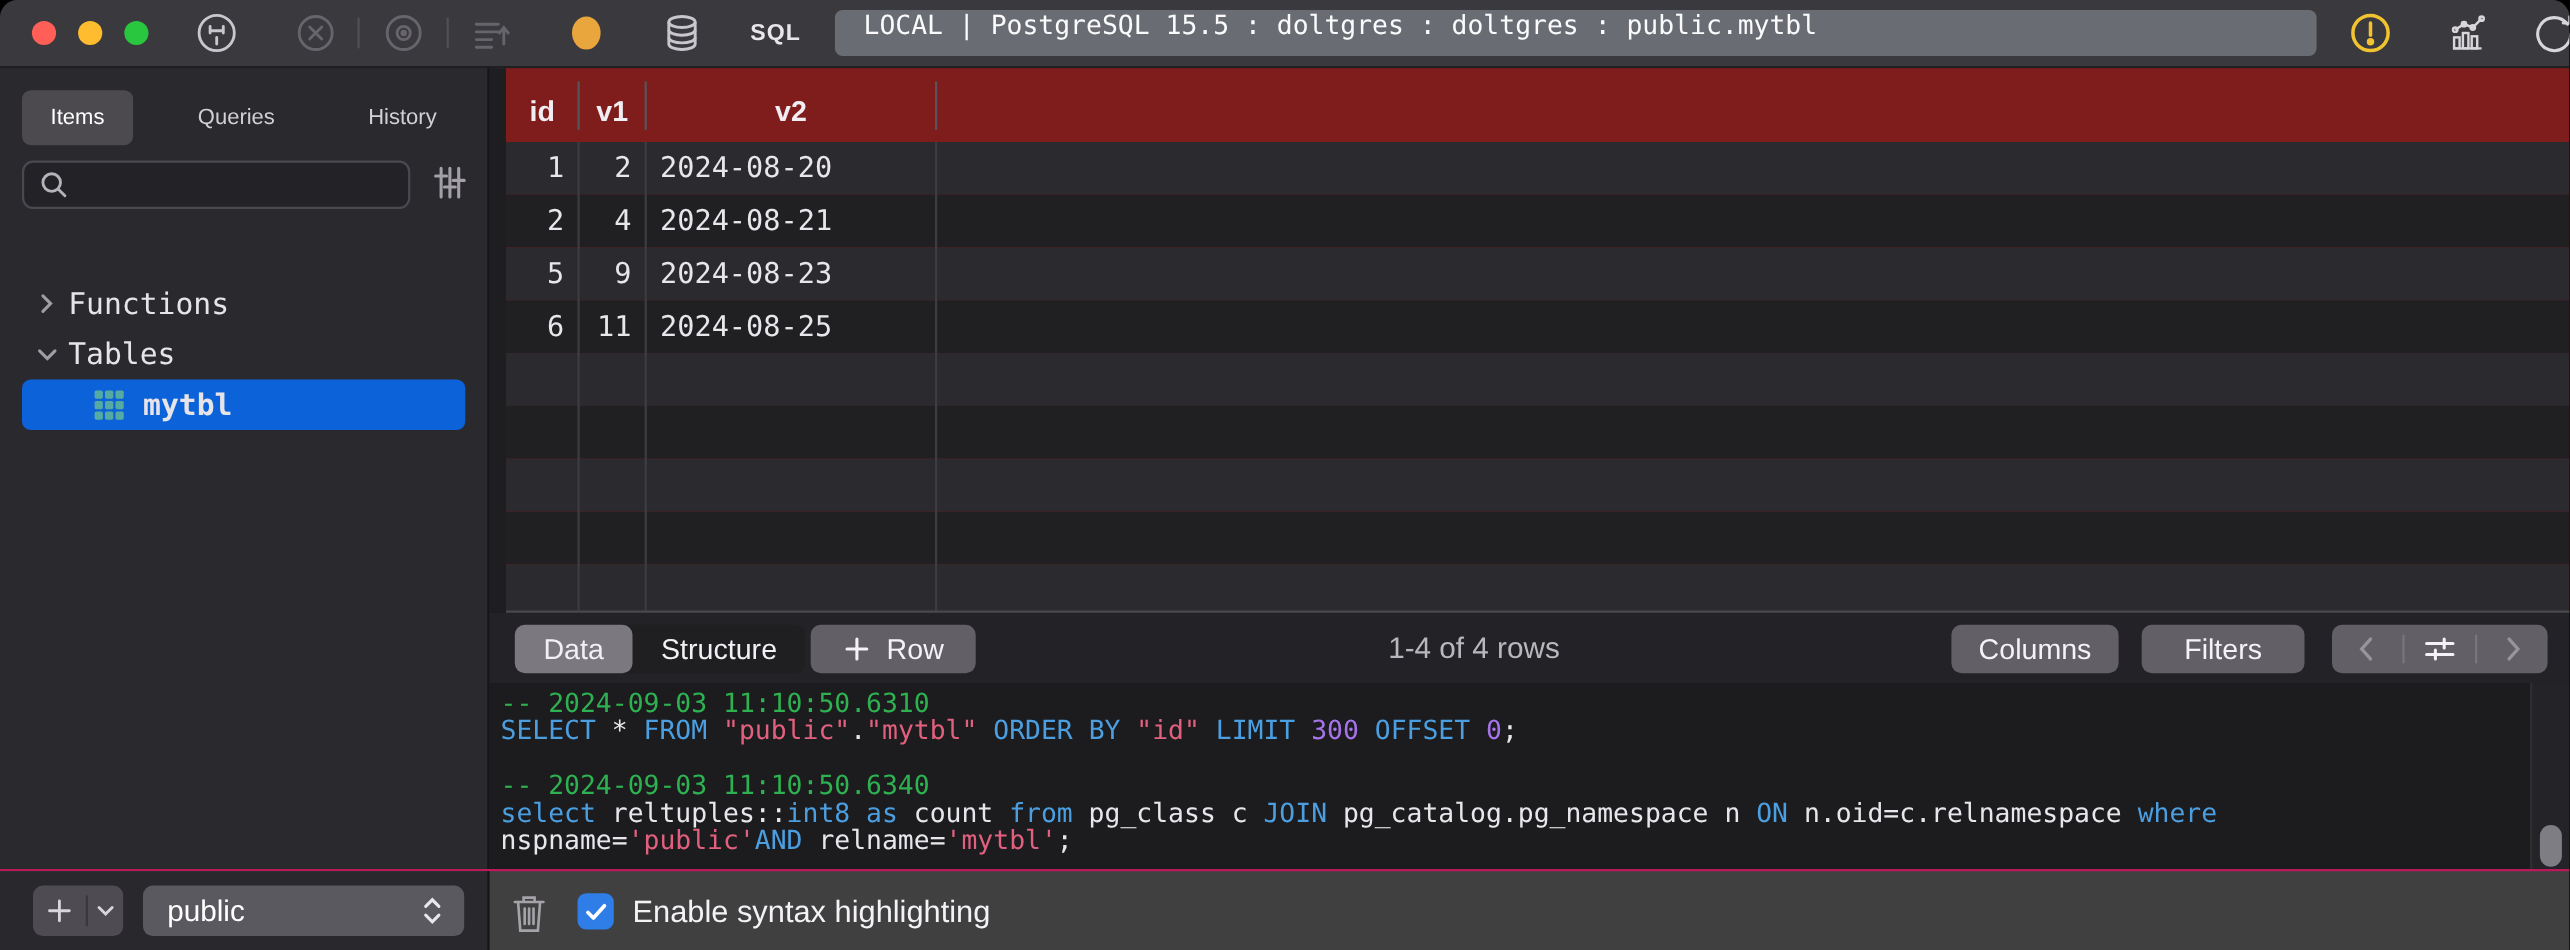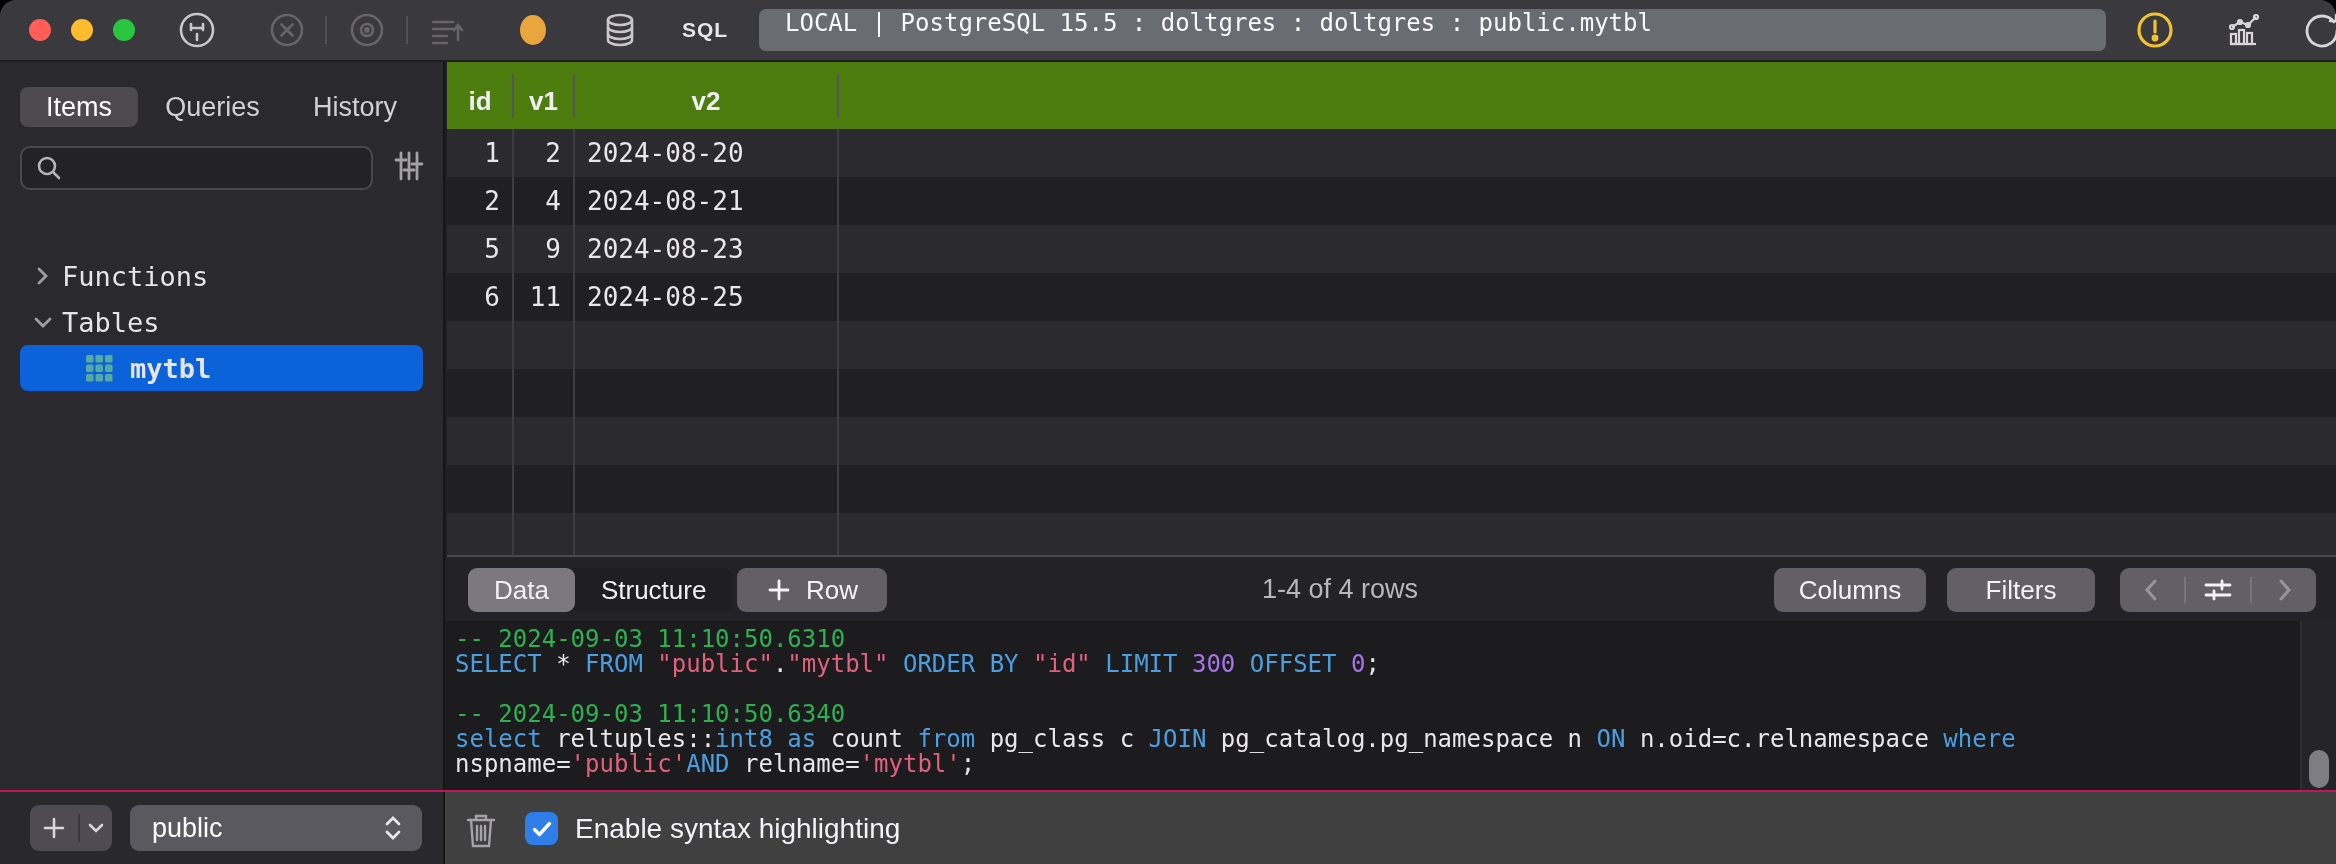--- a/index.html
+++ b/index.html
@@ -19,41 +19,41 @@
              letter-spacing:1px;color:#e8e6ea;}
   .title-field{position:absolute;left:759px;top:9px;width:1347px;height:42px;background:#696c72;
                border-radius:7px;display:flex;align-items:flex-start;padding-left:26px;box-sizing:border-box;}
   .title-field span{font-family:"DejaVu Sans Mono",monospace;font-size:24px;color:#fbfbfd;white-space:nowrap;}
 
   
   .sidebar{position:absolute;left:0;top:62px;width:445px;height:728px;background:#2a292d;
            border-right:2px solid #161518;box-sizing:border-box;}
   .tabs{position:absolute;left:20px;right:20px;top:24px;height:42px;display:flex;
         justify-content:space-between;align-items:center;}
-  .tab{height:40px;display:flex;align-items:center;padding:0 26px;border-radius:8px;
-       font-size:27px;color:#d2d0d5;cursor:default;}
+  .tab{height:50px;display:flex;align-items:center;padding:0 26px;border-radius:8px;
+       font-size:20px;color:#d2d0d5;cursor:default;}
   .tab.active{background:#4c4a4f;color:#ffffff;}
   .searchrow{position:absolute;left:20px;top:84px;right:14px;height:44px;display:flex;align-items:center;}
   .searchfield{width:356px;height:44px;border:2px solid #4b4950;background:#232226;border-radius:10px;
                display:flex;align-items:center;box-sizing:border-box;padding:0 12px;}
   .searchfield input{flex:1;background:transparent;border:none;outline:none;color:#e6e4e8;
                      font-size:25px;font-family:"Liberation Sans",sans-serif;}
   .searchfield input::placeholder{color:#85828a;}
   .filter-btn{margin-left:16px;color:#a3a1a7;}
   .tree{position:absolute;left:0;top:150px;right:0;margin-top:41px;}
   .tree-row{position:relative;height:46px;display:flex;align-items:center;
             font-family:"DejaVu Sans Mono",monospace;font-size:27px;color:#e6e4e8;}
   .tree-row .chev{position:absolute;left:30px;color:#a09ea5;display:flex;}
   .tree-row .g-label{margin-left:62px;}
   .tree-row.item{margin:0 20px;border-radius:8px;padding-left:64px;}
   .tree-row.item.selected{background:#0c62d9;font-weight:bold;}
   .tree-icon{width:30px;height:30px;margin-right:16px;flex:0 0 auto;}
 
   
-  .main{position:absolute;left:447px;top:62px;right:0;height:495px;background:#4d7c0f;}
+  .main{position:absolute;left:460px;top:62px;right:0;height:495px;background:#7f1d1d;}
   .grid-header{position:absolute;left:0;top:0;right:0;height:67px;display:flex;align-items:flex-end;
                padding-bottom:12px;box-sizing:border-box;font-size:26px;font-weight:bold;color:#f0eef2;}
   .gh-cell{text-align:center;}
   .gh-div{position:absolute;top:12px;height:44px;width:2px;background:#56555b;}
   .grid-body{position:absolute;left:0;top:67px;right:0;height:428px;overflow:hidden;}
   .g-row{height:48px;display:flex;align-items:center;font-family:"DejaVu Sans Mono",monospace;
          font-size:26px;color:#e8e6ea;}
   .g-row:nth-child(odd){background:#202023;}
   .g-row:nth-child(even){background:#2b2a2e;}
   .g-cell{box-sizing:border-box;white-space:nowrap;}

